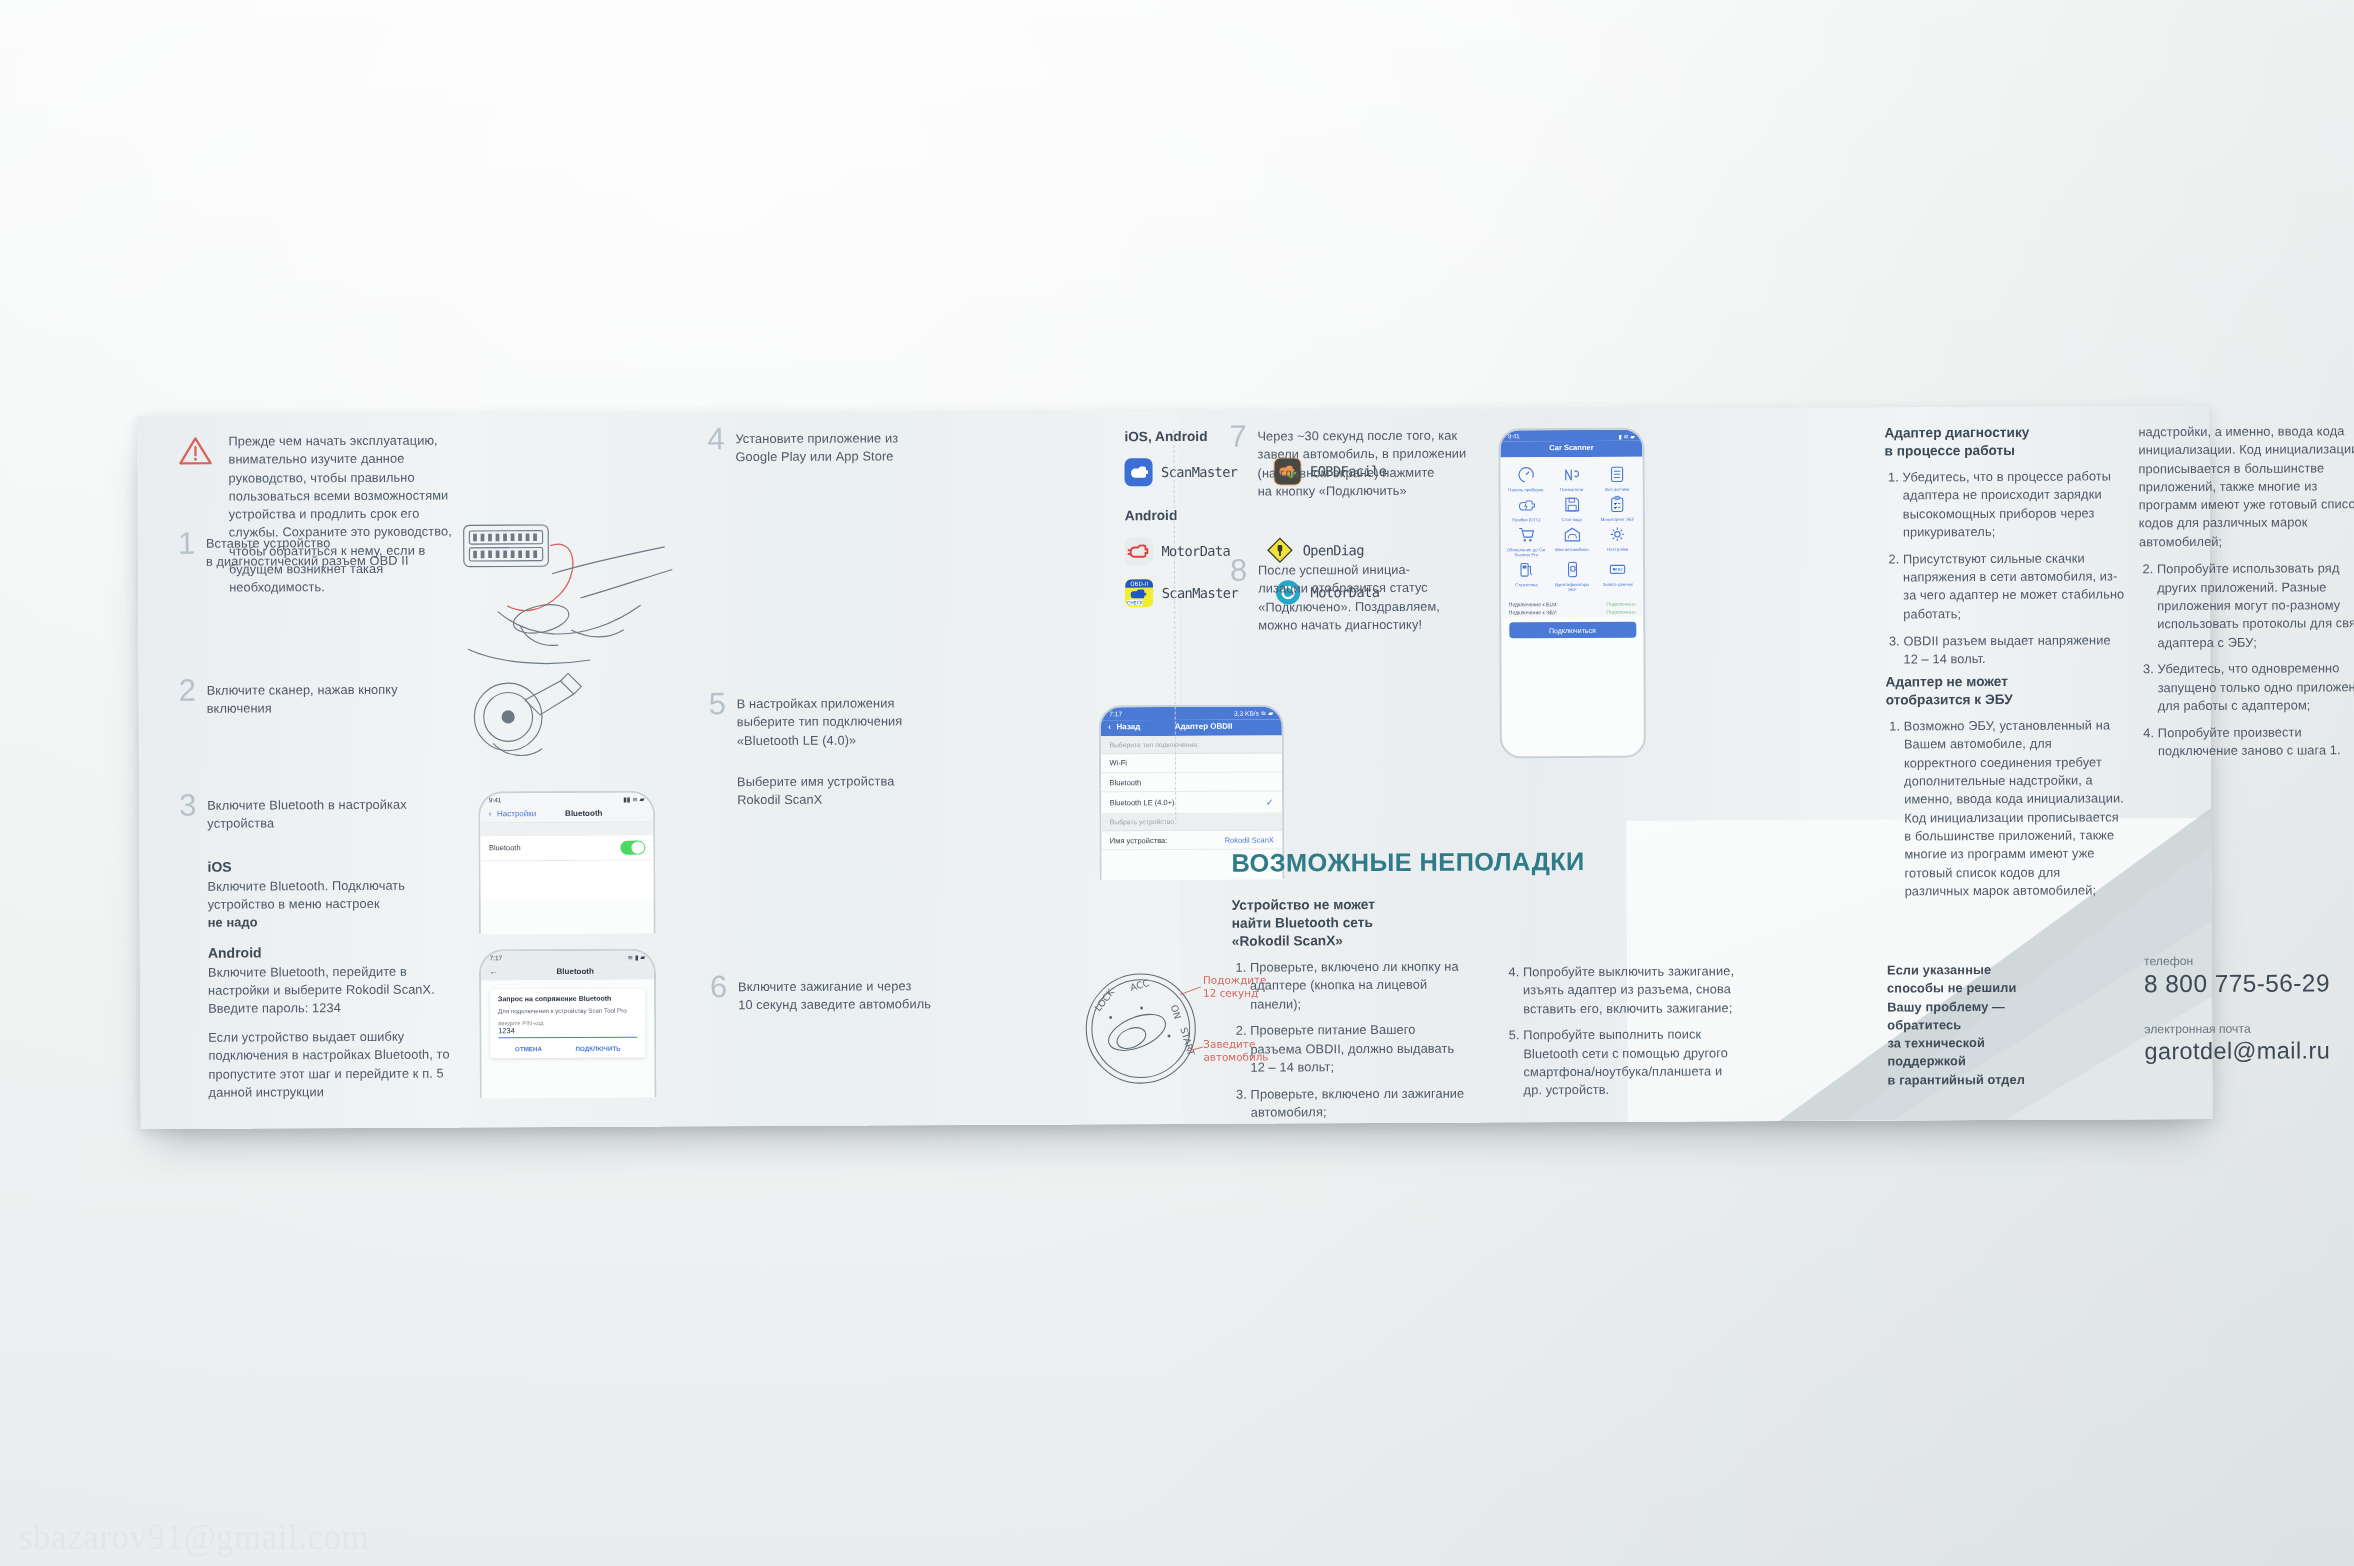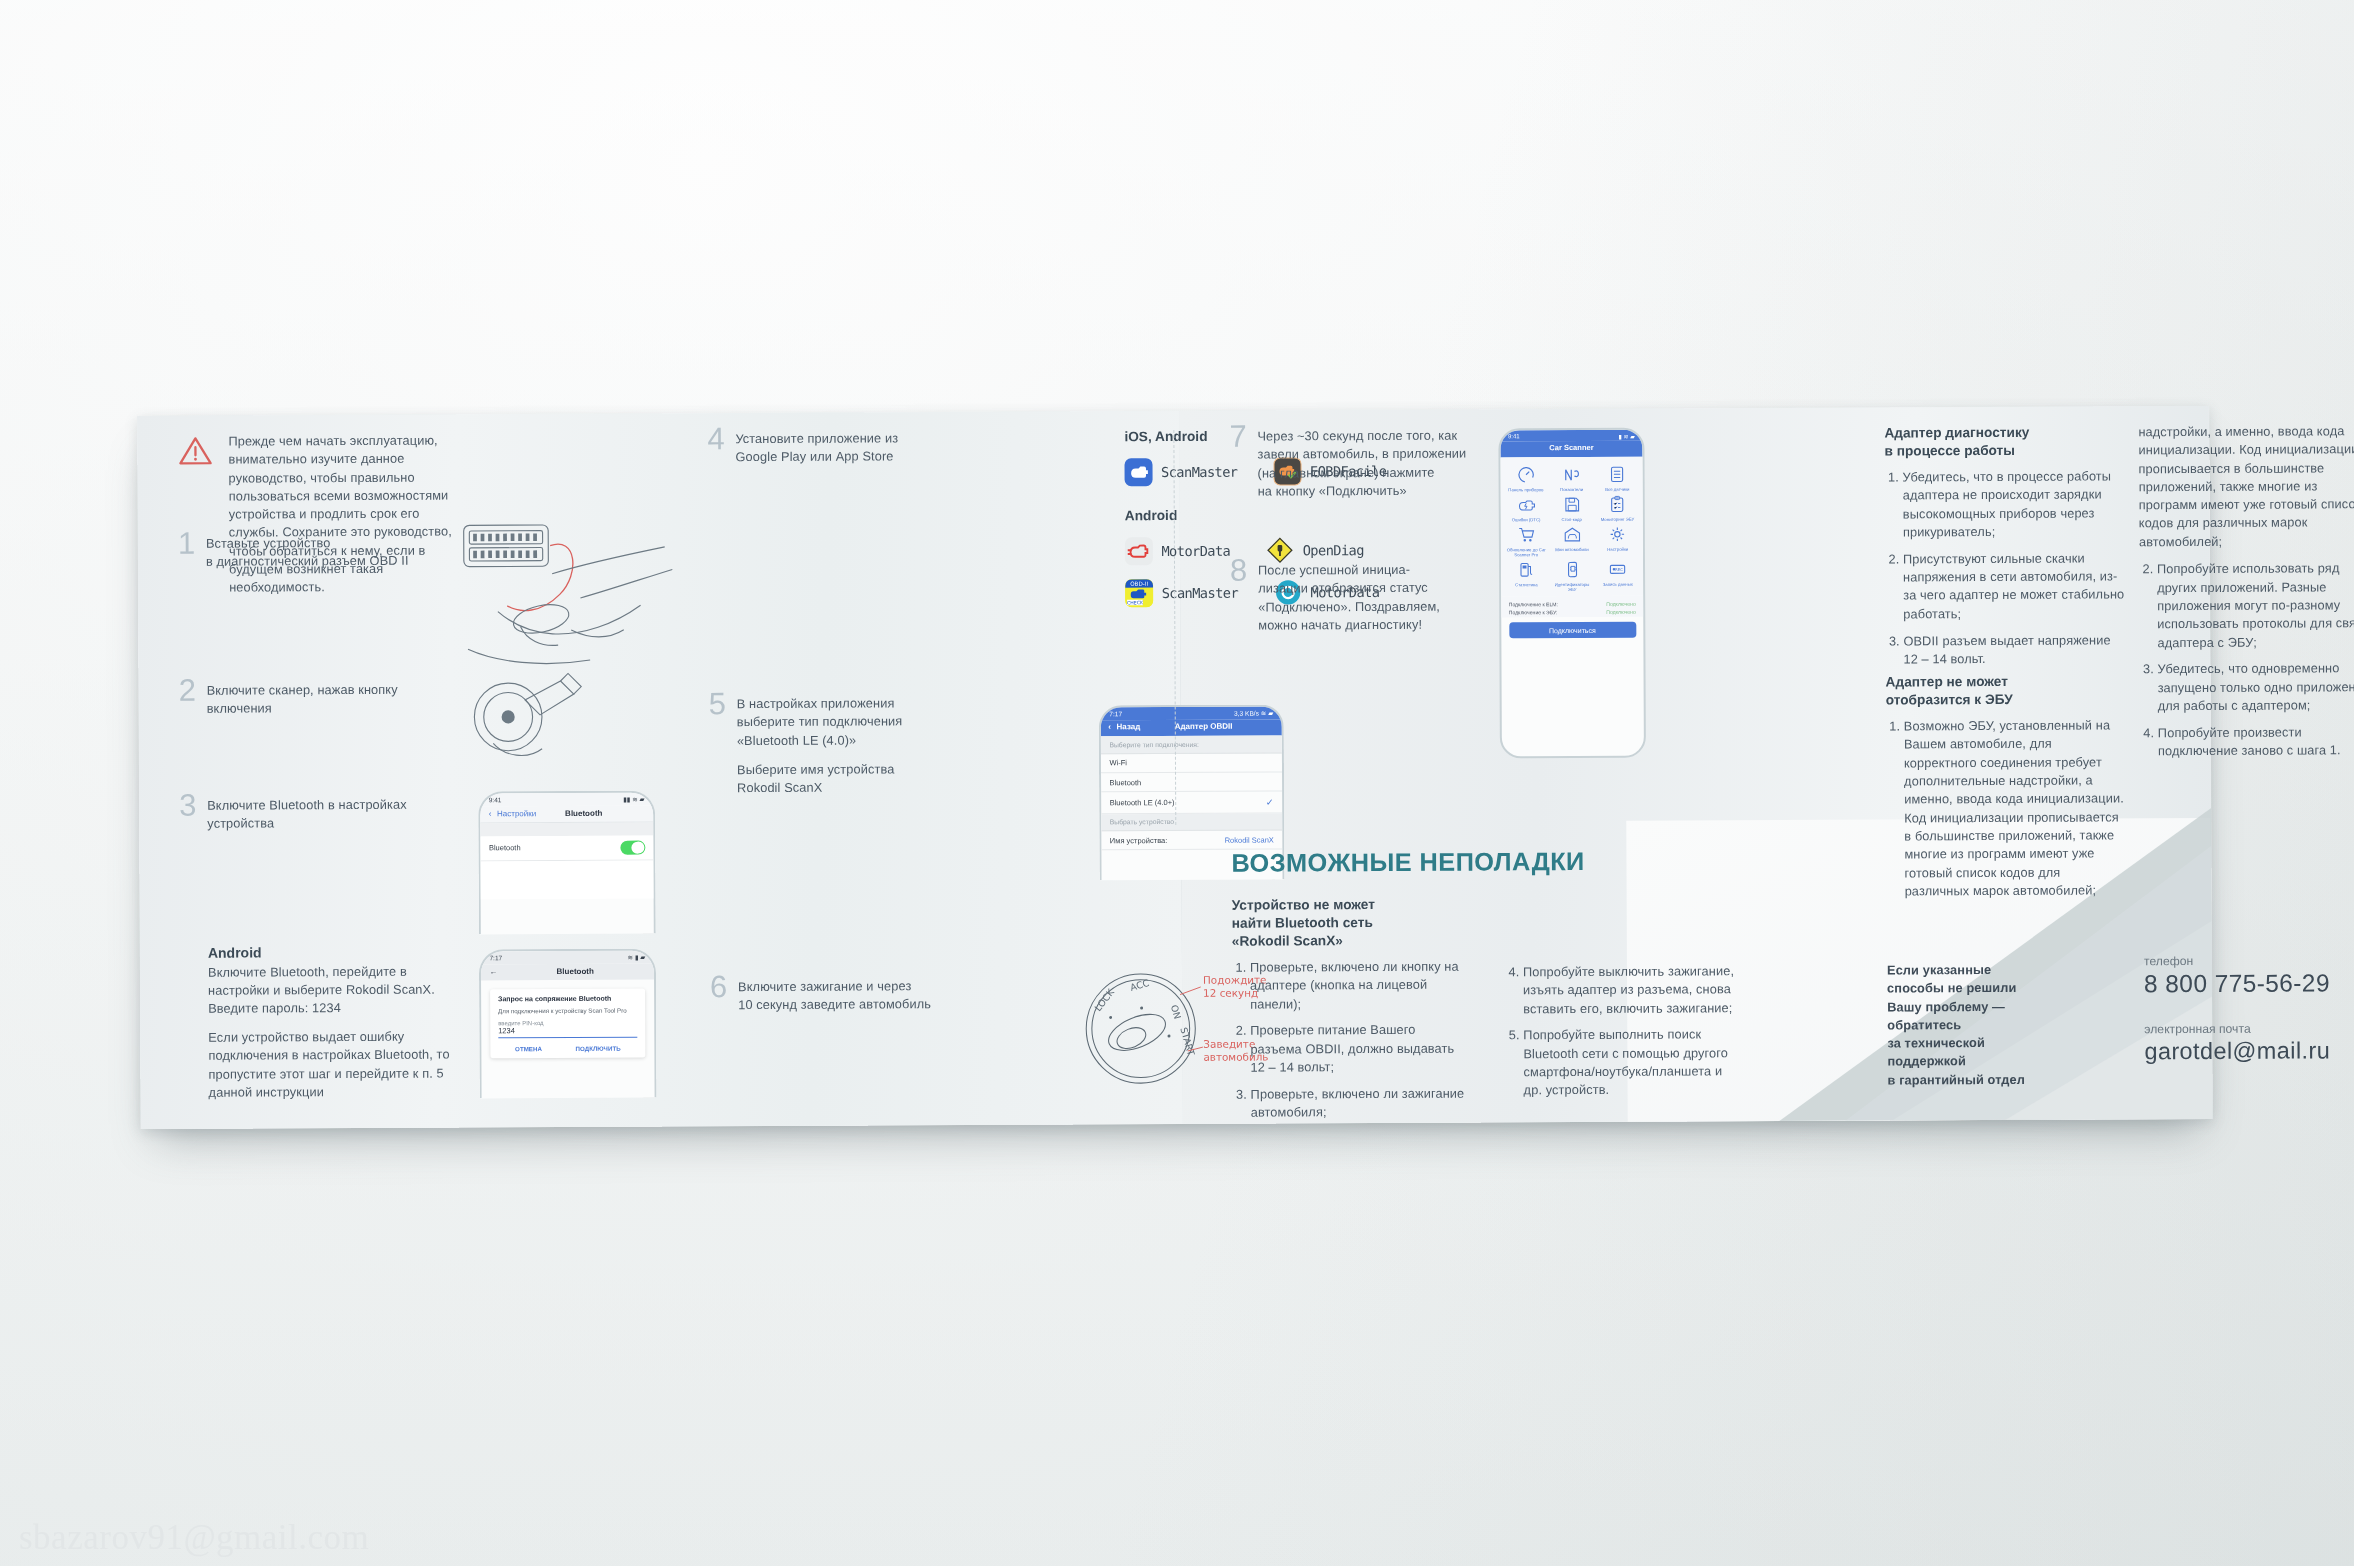--- a/index.html
+++ b/index.html
@@ -200,20 +200,28 @@
   </svg>
 
   <div class="step" style="left:40px;top:381px;width:264px;">
     <span class="stepnum">3</span>
     <div class="body txt">
       <div>Включите Bluetooth в настройках</div>
       <div>устройства</div>
     </div>
   </div>
 
+  <div style="position:absolute;left:68px;top:443px;width:254px;">
+    <div class="mini-h">iOS</div>
+    <div class="txt">
+      <div>Включите Bluetooth. Подключать</div>
+      <div>устройство в меню настроек</div>
+      <div class="bold">не надо</div>
+    </div>
+  </div>
 
   <div style="position:absolute;left:68px;top:529px;width:250px;">
     <div class="mini-h">Android</div>
     <div class="txt p">Включите Bluetooth, перейдите в настройки и выберите Rokodil ScanX. Введите пароль: 1234</div>
     <div class="txt">Если устройство выдает ошибку подключения в настройках Bluetooth, то пропустите этот шаг и перейдите к п. 5 данной инструкции</div>
   </div>
 
   <div class="phone" style="left:339px;top:377px;width:177px;height:143px;border-bottom:none;border-radius:24.5px 24.5px 0 0;">
     <div class="ph-status ph-blue" style="background:#f4f6f8;color:#3a4450;">
       <span>9:41</span>
@@ -264,21 +272,21 @@
   </div>
 
   <div class="step" style="left:570px;top:282px;width:235px;">
     <span class="stepnum">5</span>
     <div class="body txt">
       <div>В настройках приложения</div>
       <div>выберите тип подключения</div>
       <div>«Bluetooth LE (4.0)»</div>
     </div>
   </div>
-  <div class="txt" style="position:absolute;left:598px;top:348px;width:207px;">
+  <div class="txt" style="position:absolute;left:598px;top:360px;width:207px;">
     <div>Выберите имя устройства</div>
     <div>Rokodil ScanX</div>
   </div>
 
   <div class="step" style="left:570px;top:565px;width:245px;">
     <span class="stepnum">6</span>
     <div class="body txt">
       <div>Включите зажигание и через</div>
       <div>10 секунд заведите автомобиль</div>
     </div>

